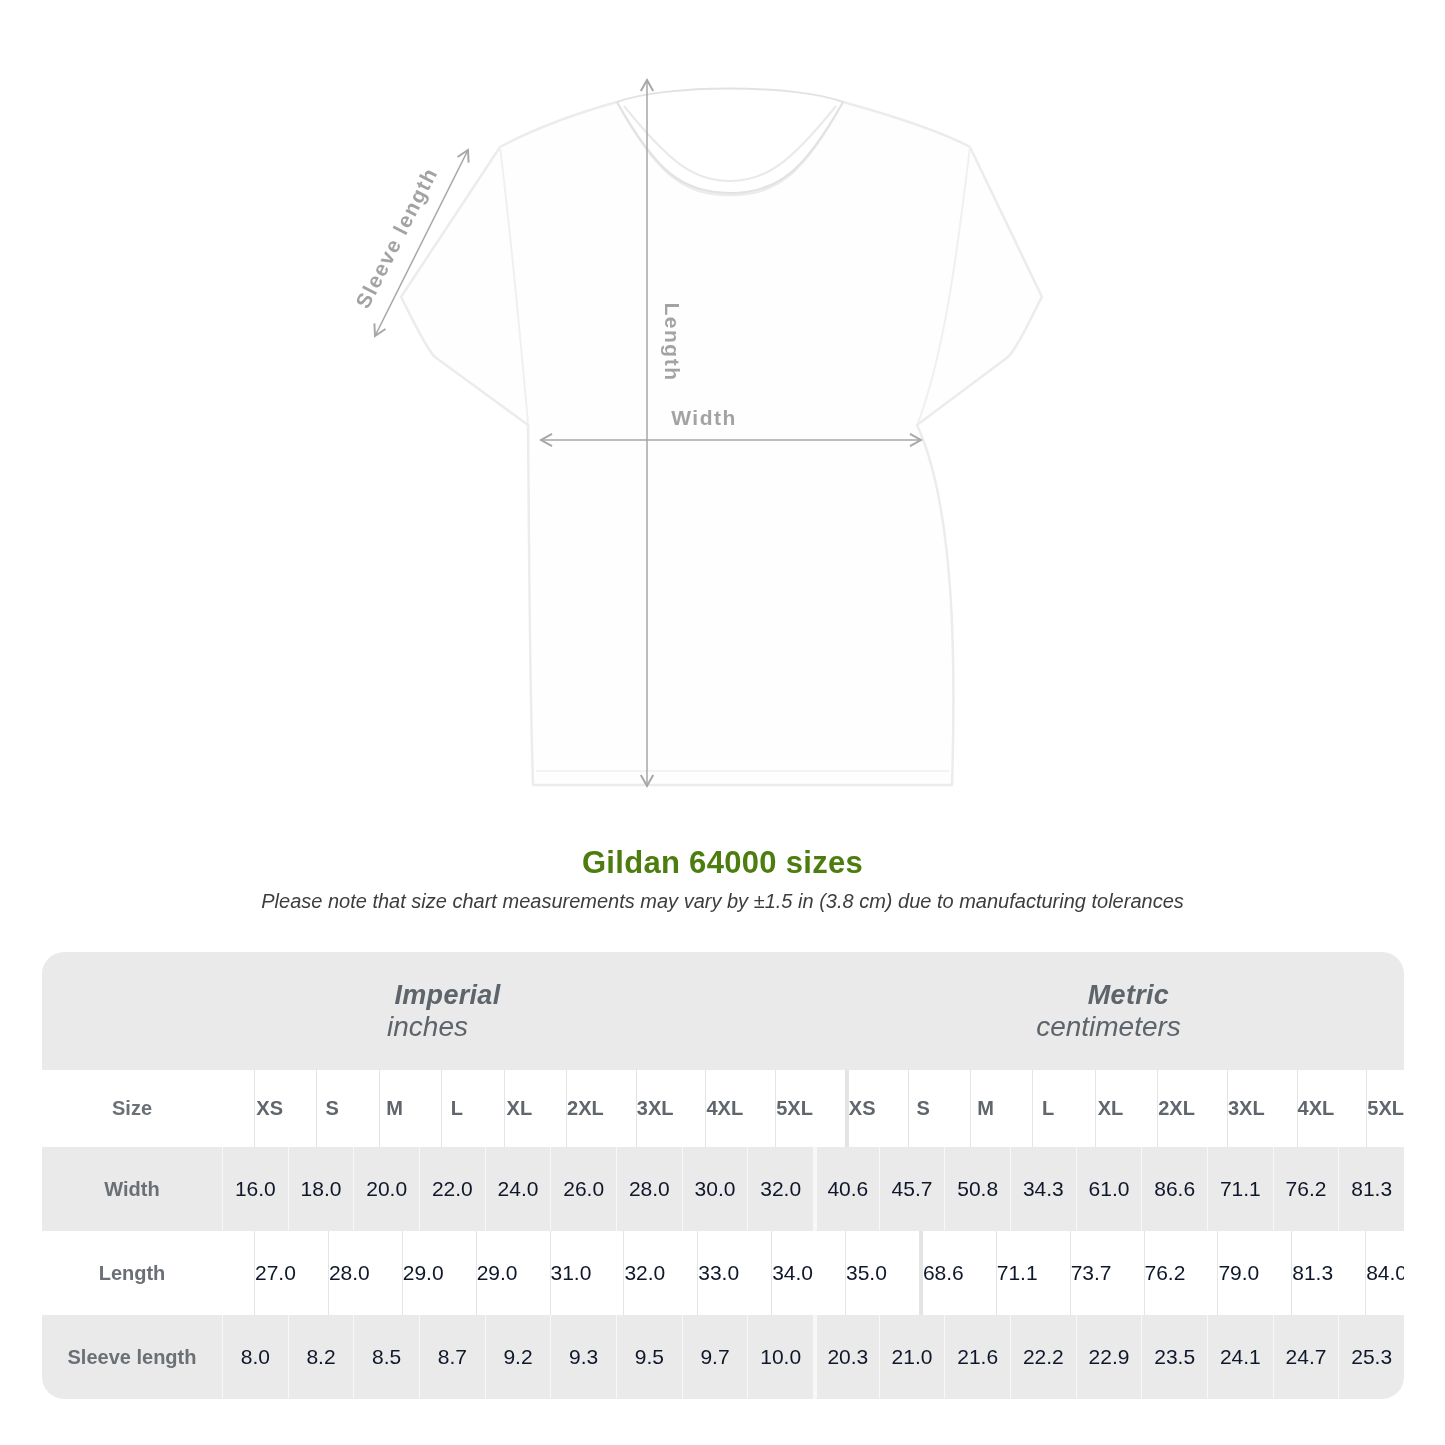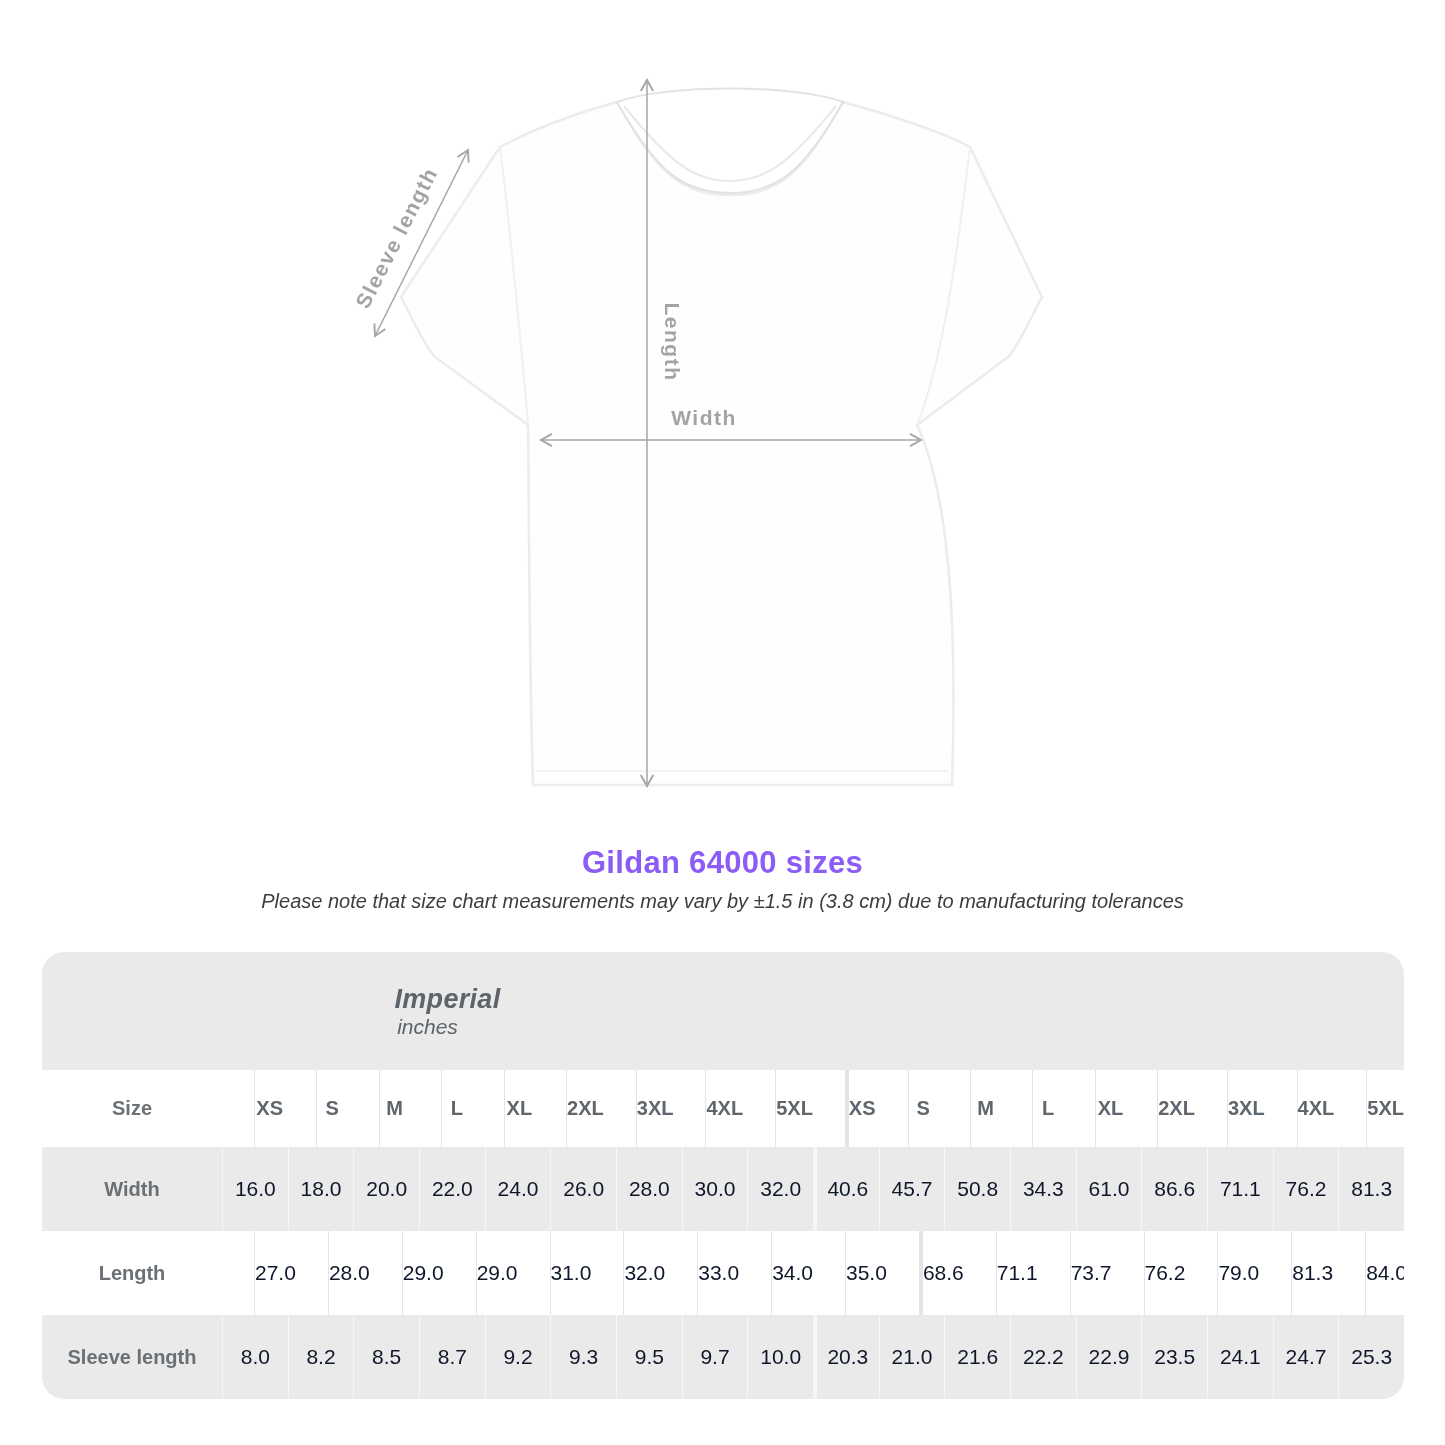--- a/index.html
+++ b/index.html
@@ -9,37 +9,37 @@
   }
 
   
   .shirt-figure{position:absolute;left:330px;top:45px;width:740px;height:780px;}
   .shirt-figure svg{display:block;width:100%;height:100%;}
   .dim-label{font-family:"Liberation Sans","DejaVu Sans",sans-serif;font-weight:bold;
              font-size:21px;fill:#a3a3a3;letter-spacing:1.5px;}
 
   
   .heading{position:absolute;top:845px;left:0;right:0;text-align:center;}
-  .heading h1{margin:0;font-size:31px;font-weight:bold;color:#8b5cf6;letter-spacing:.3px;}
+  .heading h1{margin:0;font-size:31px;font-weight:bold;color:#4d7c0f;letter-spacing:.3px;}
   .heading p{margin:9px 0 0;font-size:20px;font-style:italic;color:#3d3d3d;text-align:center;}
 
   
   .size-table{
     position:absolute;left:42px;top:952px;width:1362px;
     border-radius:22px;overflow:hidden;background:#ffffff;
   }
   .trow{display:grid;grid-template-columns:180px repeat(18,1fr);}
   .c{display:flex;align-items:center;justify-content:center;box-sizing:border-box;text-align:center;}
 
   .hdr-band{background:#eaeaea;}
   .hdr-band .c{height:118px;flex-direction:column;}
   .grp-imperial{grid-column:1 / span 10;}
   .grp-metric{grid-column:11 / span 9;}
   .grp-title{font-weight:bold;font-style:italic;font-size:27px;color:#5d646b;letter-spacing:.3px;margin-left:40px;}
-  .grp-unit{font-style:italic;font-size:21px;color:#5d646b;margin-top:0;}
+  .grp-unit{font-style:italic;font-size:28px;color:#5d646b;margin-top:0;}
 
   .size-row .c{height:77px;}
   .data-row .c{height:84px;}
 
   .row-white{background:#ffffff;gap:32px;}
   .row-gray{background:#eaeaea;}
 
   .row-white .b{border-left:1px solid #e4e4e4;}
   .row-gray  .b{border-left:1px solid #f7f7f7;}
   .row-white .bw{border-left:4px solid #e4e4e4;}
@@ -101,20 +101,24 @@
   <h1>Gildan 64000 sizes</h1>
   <p>Please note that size chart measurements may vary by ±1.5 in (3.8 cm) due to manufacturing tolerances</p>
 </div>
 
 <div class="size-table">
 
   <div class="trow hdr-band">
     <div class="c grp-imperial">
       <span class="grp-title">Imperial</span>
       <span class="grp-unit">inches</span>
+    </div>
+    <div class="c grp-metric">
+      <span class="grp-title">Metric</span>
+      <span class="grp-unit">centimeters</span>
     </div>
   </div>
 
   <div class="trow size-row row-white">
     <div class="c lbl">Size</div>
     <div class="c sz b">XS</div>
     <div class="c sz b">S</div>
     <div class="c sz b">M</div>
     <div class="c sz b">L</div>
     <div class="c sz b">XL</div>

